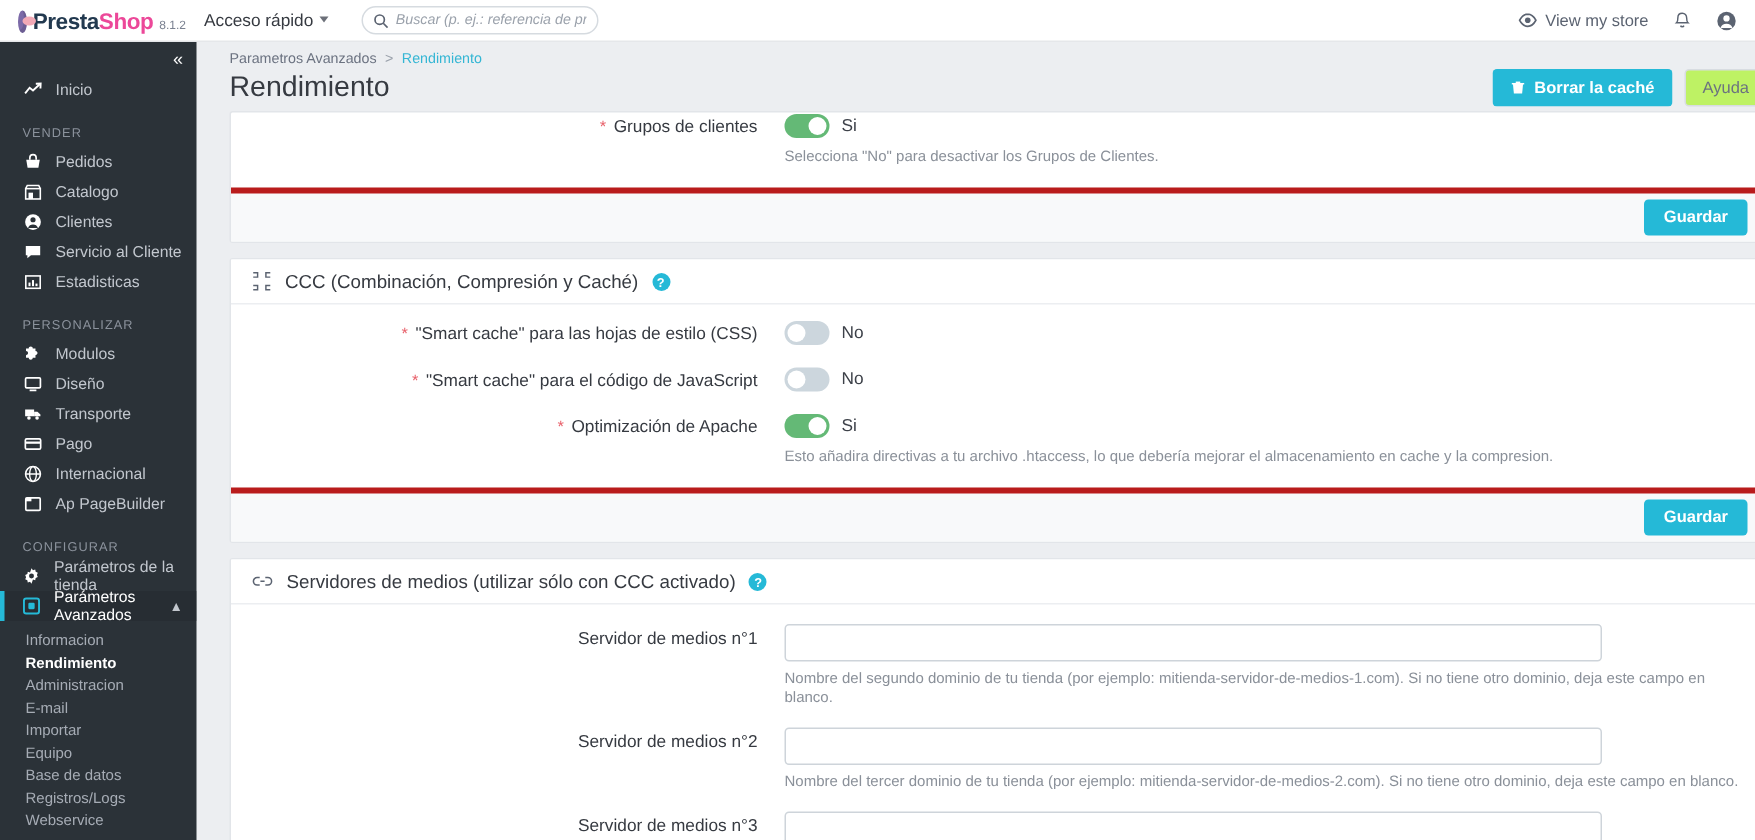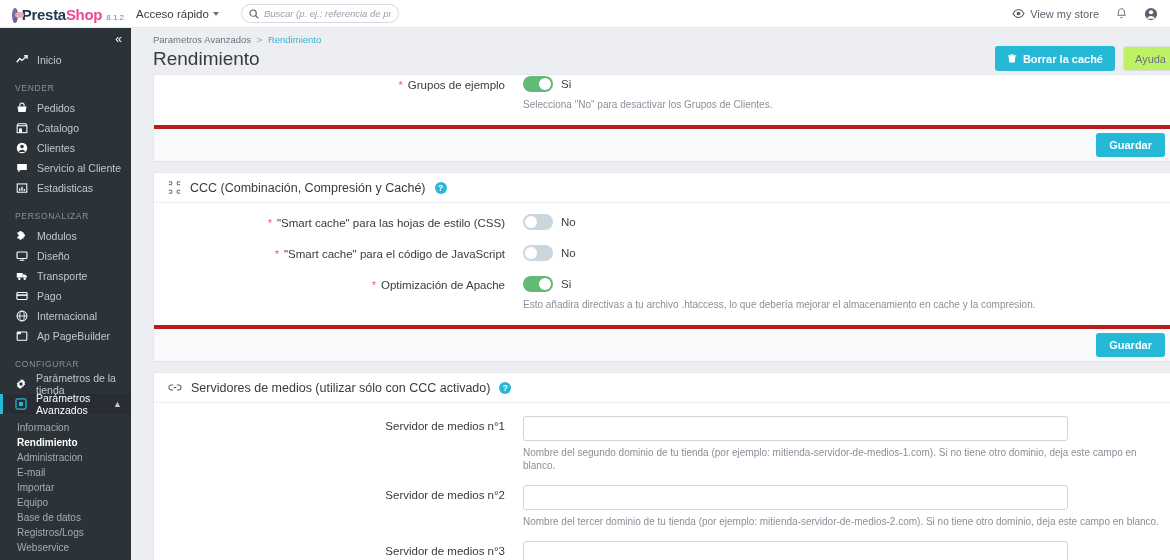--- a/index.html
+++ b/index.html
@@ -368,21 +368,21 @@
       </div>
     </div>
   </div>
 
   <div class="scroll-area">
 
     <div class="panel" style="margin-top:0">
       <div class="panel-body" style="padding-top:0">
         <div class="frow" style="margin-bottom:4px">
           <div class="flabel">
-            <span class="req">*</span><span>Grupos de ejemplo</span>
+            <span class="req">*</span><span>Grupos de clientes</span>
           </div>
           <div class="fctrl">
             <div class="switch-wrap">
               <div class="switch on">
                   <span class="knob"></span>
                 </div>
               <span class="switch-label">Si</span>
             </div>
             <div class="help-text">Selecciona "No" para desactivar los Grupos de Clientes.</div>
           </div>

